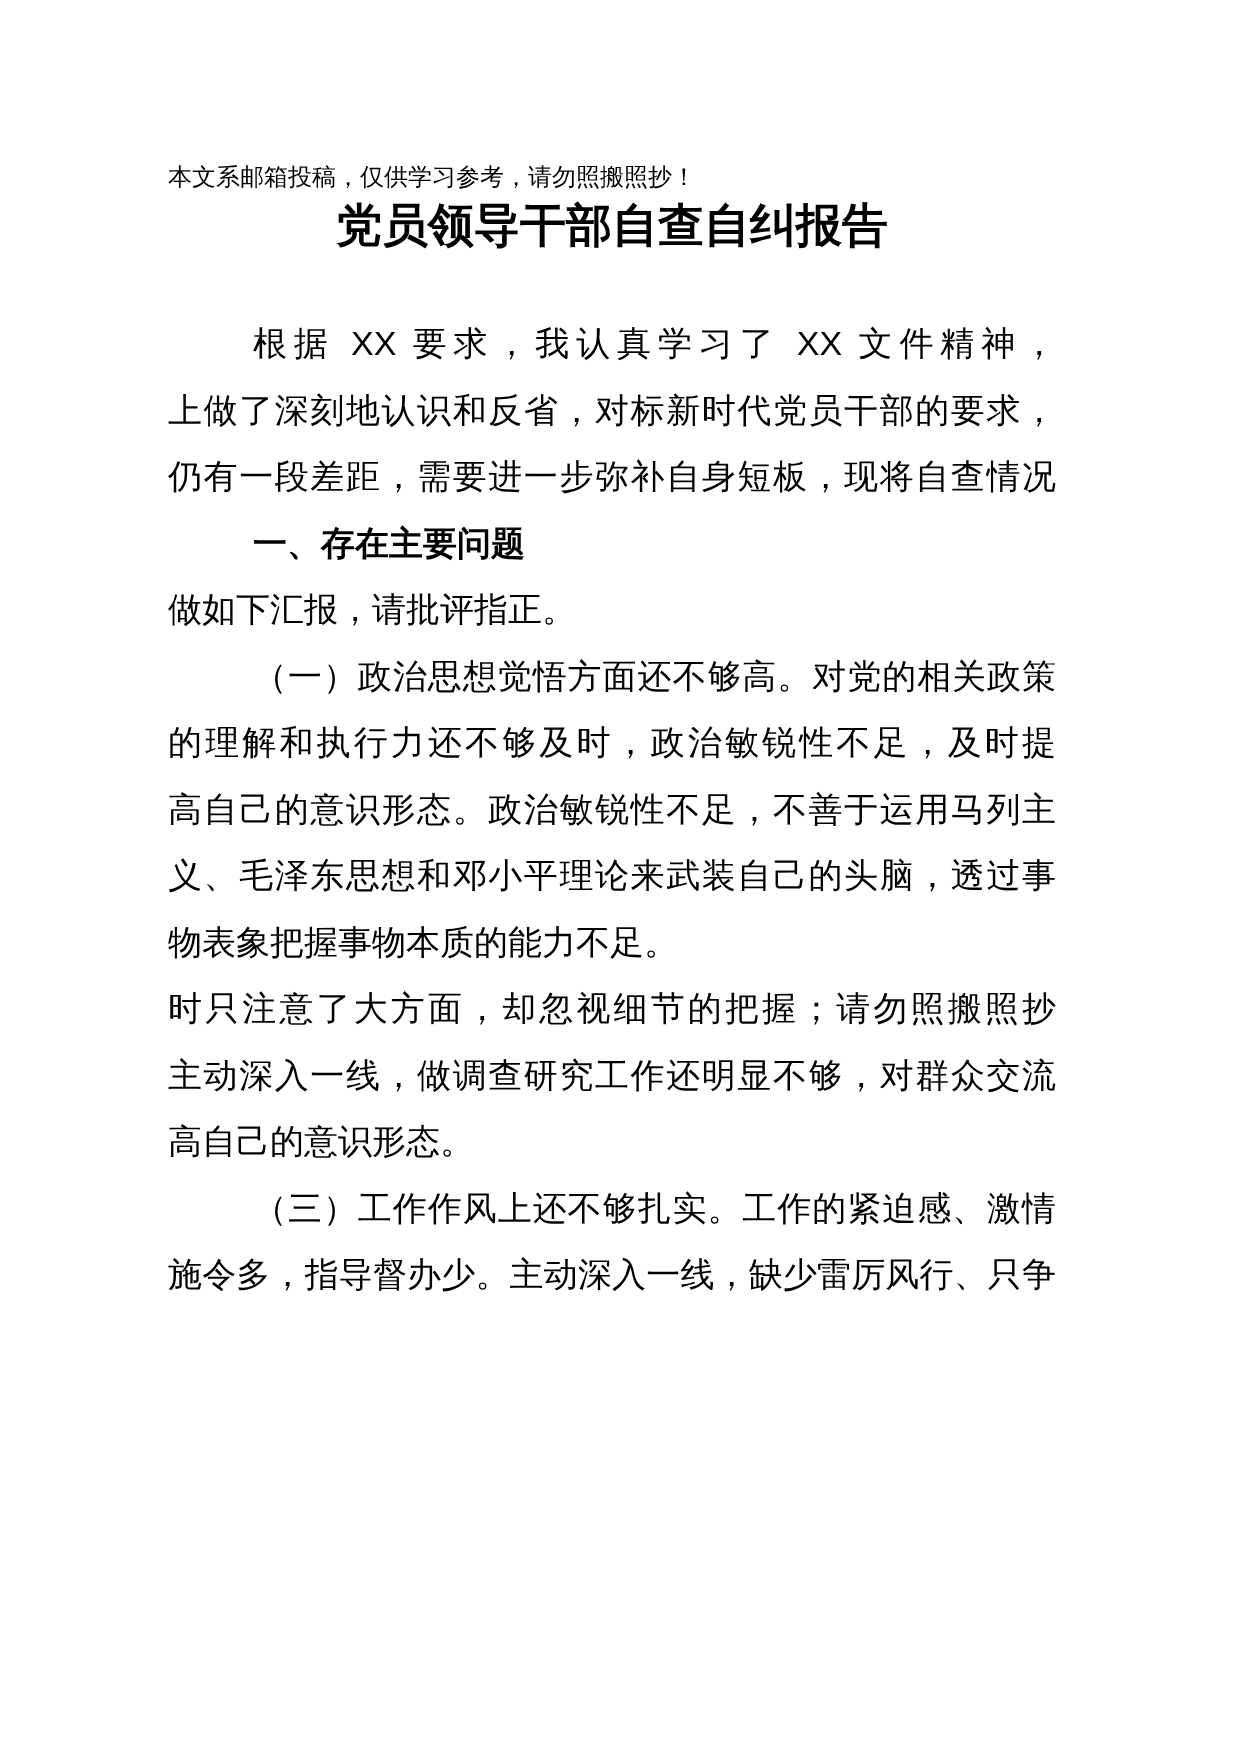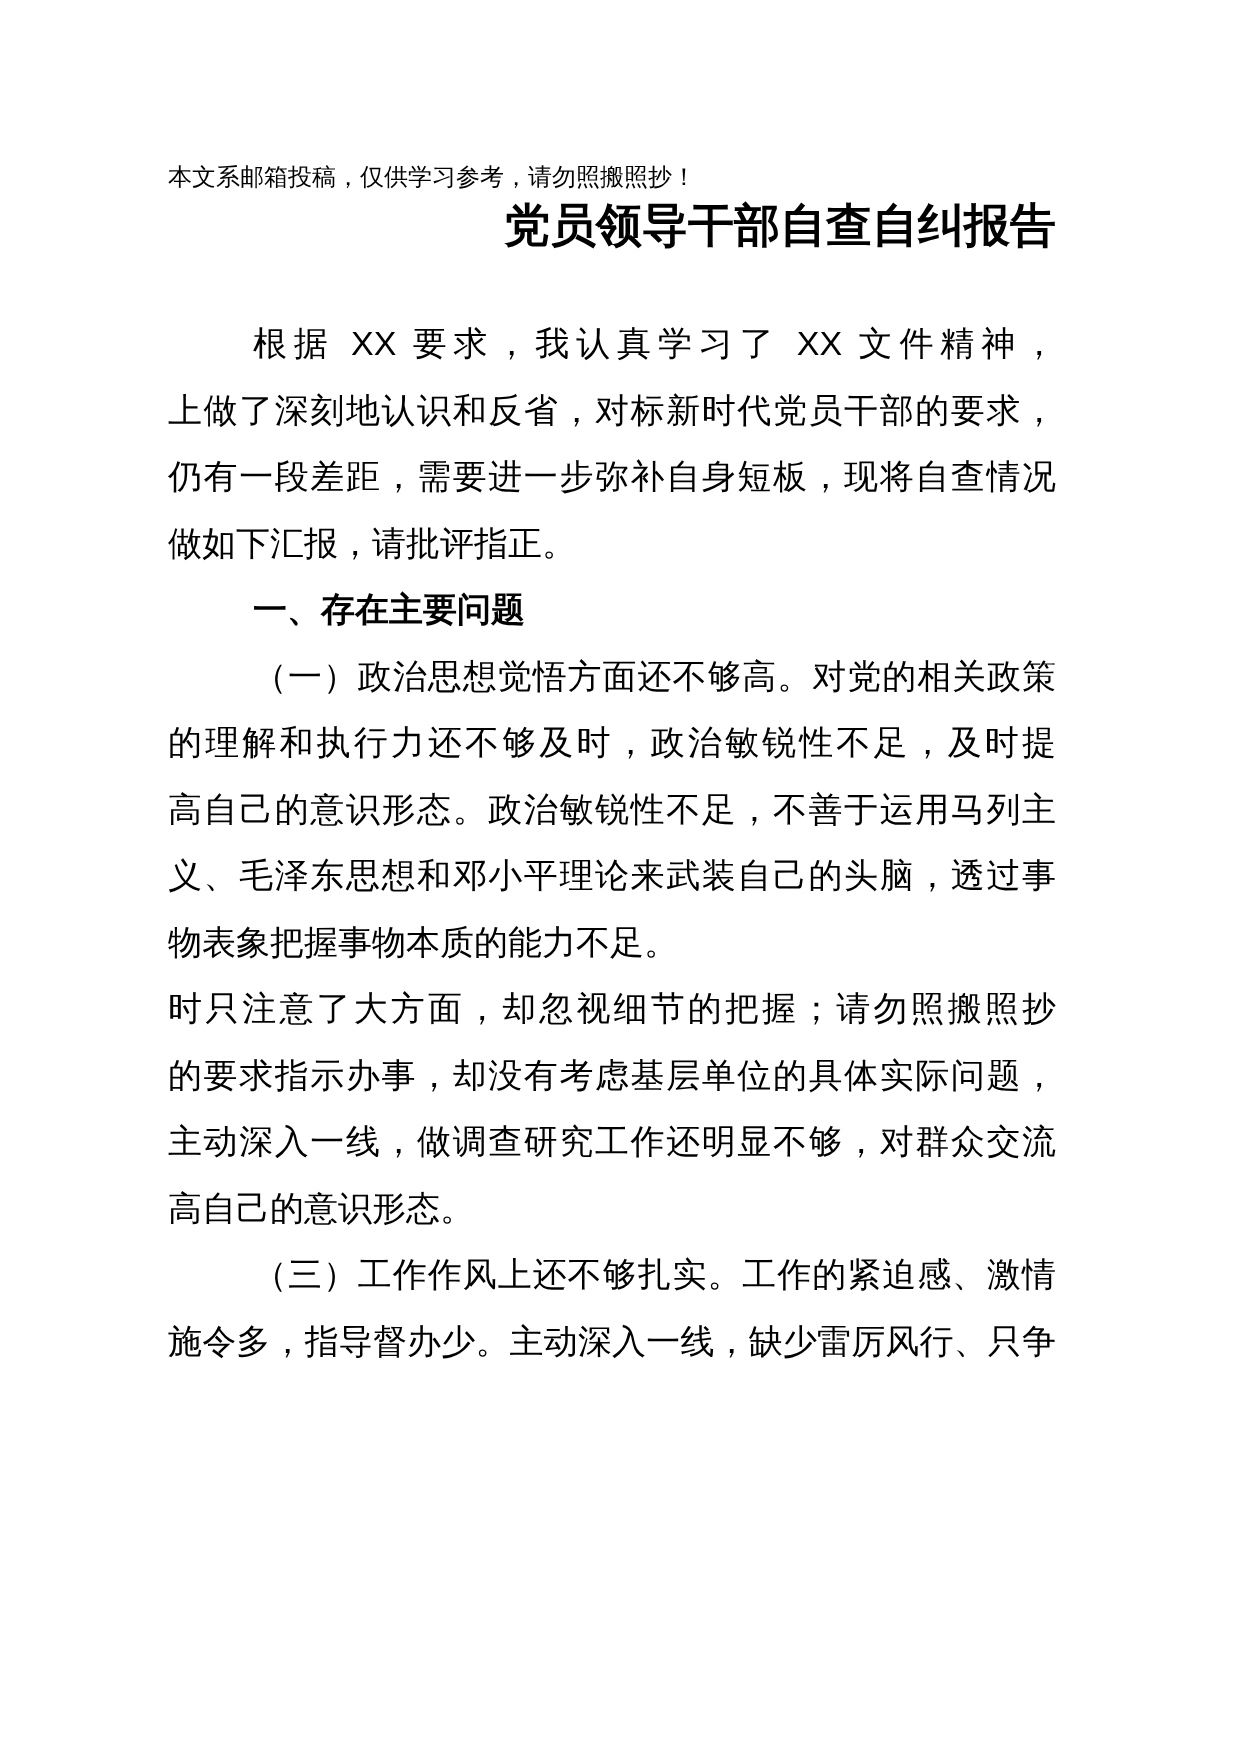--- a/index.html
+++ b/index.html
@@ -34,21 +34,21 @@
   }
   .title {
     position: absolute;
     left: 0;
     top: 196px;
     width: 888px;
     margin: 0;
     font-size: 46px;
     line-height: 58px;
     font-weight: bold;
-    text-align: right;
+    text-align: center;
   }
   .body-block {
     position: absolute;
     left: 0;
     top: 310px;
     width: 888px;
     font-size: 34px;
   }
   .line {
     width: 888px;
@@ -76,28 +76,27 @@
 <body>
 
 <div class="page">
   <div class="content">
     <div class="disclaimer">本文系邮箱投稿，仅供学习参考，请勿照搬照抄！</div>
     <h1 class="title">党员领导干部自查自纠报告</h1>
     <div class="body-block" id="doc-body">
         <div class="line indent fill">根据 XX 要求，我认真学习了 XX 文件精神，结合工作</div>
         <div class="line fill">上做了深刻地认识和反省，对标新时代党员干部的要求，</div>
         <div class="line fill">仍有一段差距，需要进一步弥补自身短板，现将自查情况</div>
+        <div class="line indent heading">一、存在主要问题</div>
         <div class="line">做如下汇报，请批评指正。</div>
-        <div class="line indent heading">一、存在主要问题</div>
         <div class="line indent fill">（一）政治思想觉悟方面还不够高。对党的相关政策</div>
         <div class="line fill">的理解和执行力还不够及时，政治敏锐性不足，及时提</div>
         <div class="line fill">高自己的意识形态。政治敏锐性不足，不善于运用马列主</div>
         <div class="line fill">义、毛泽东思想和邓小平理论来武装自己的头脑，透过事</div>
         <div class="line">物表象把握事物本质的能力不足。</div>
         <div class="line fill">时只注意了大方面，却忽视细节的把握；请勿照搬照抄</div>
-        <div class="line fill">的要求指示办事，却没有考虑基层单位的具体实际问题，</div>
         <div class="line fill">主动深入一线，做调查研究工作还明显不够，对群众交流</div>
         <div class="line">高自己的意识形态。</div>
         <div class="line indent fill">（三）工作作风上还不够扎实。工作的紧迫感、激情</div>
         <div class="line fill">施令多，指导督办少。主动深入一线，缺少雷厉风行、只争</div>
       </div>
   </div>
 </div>
 
 </body></html>

